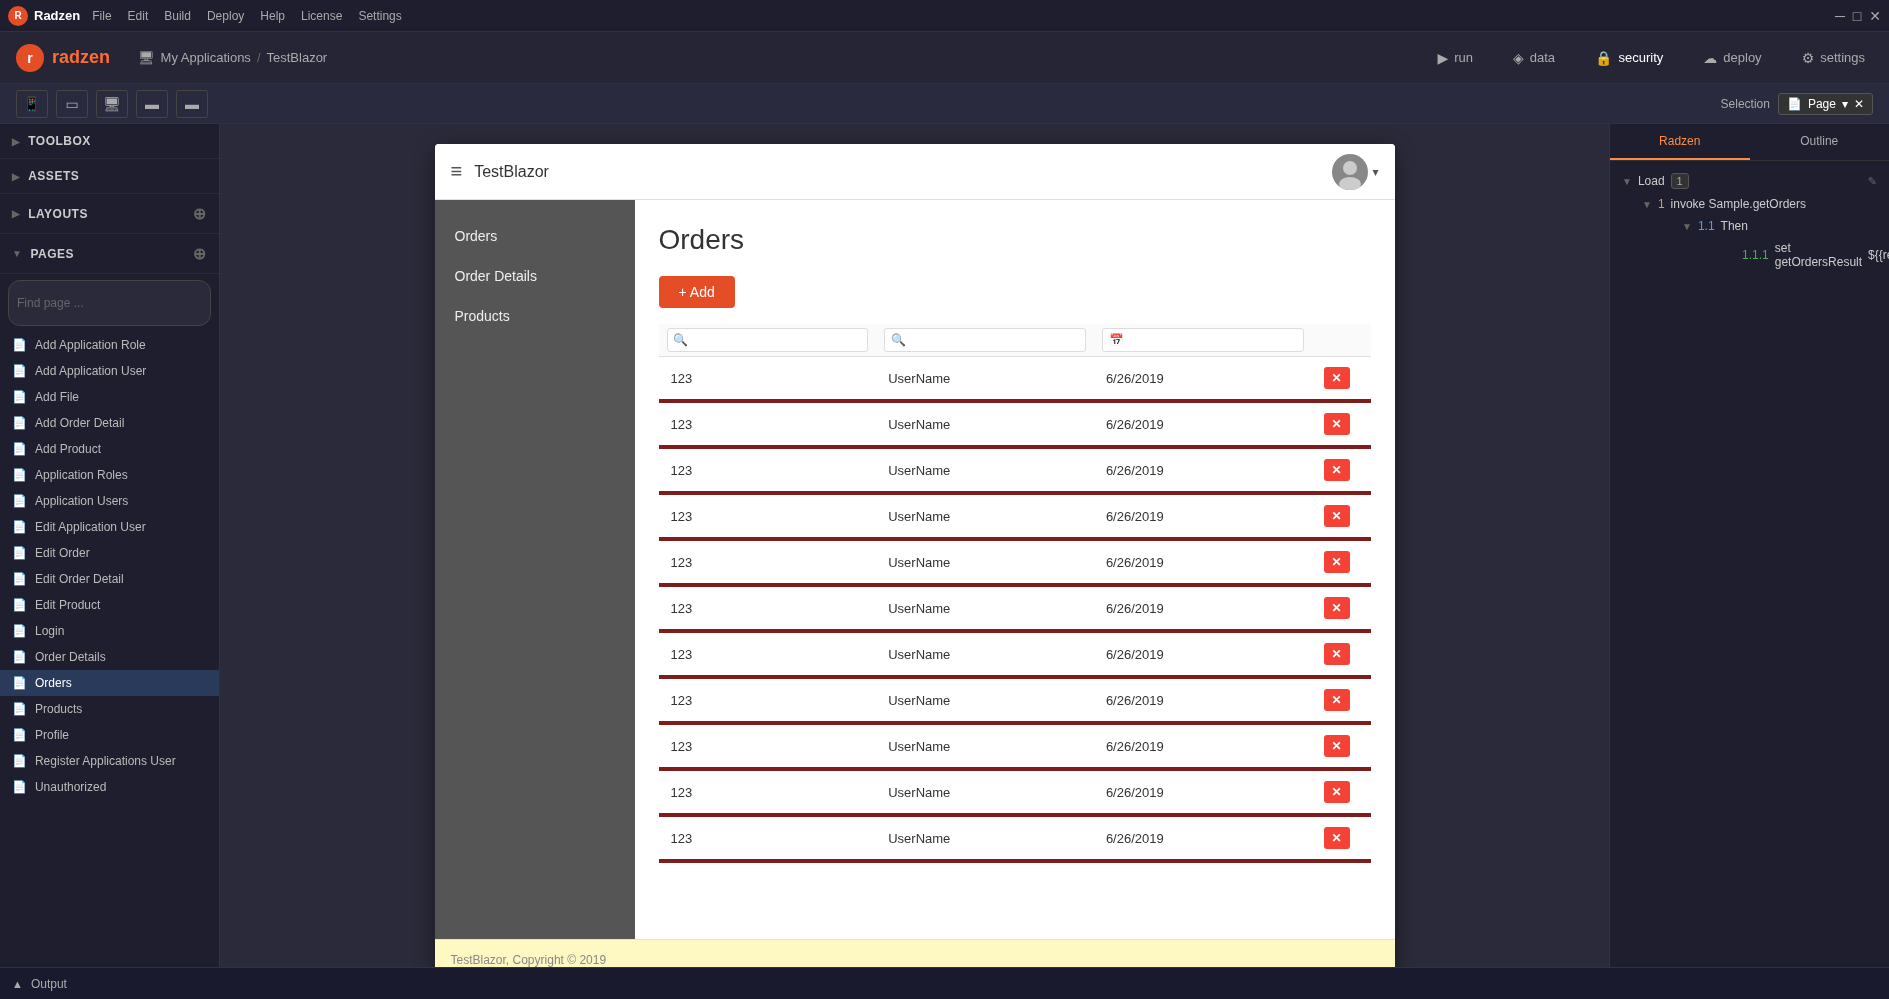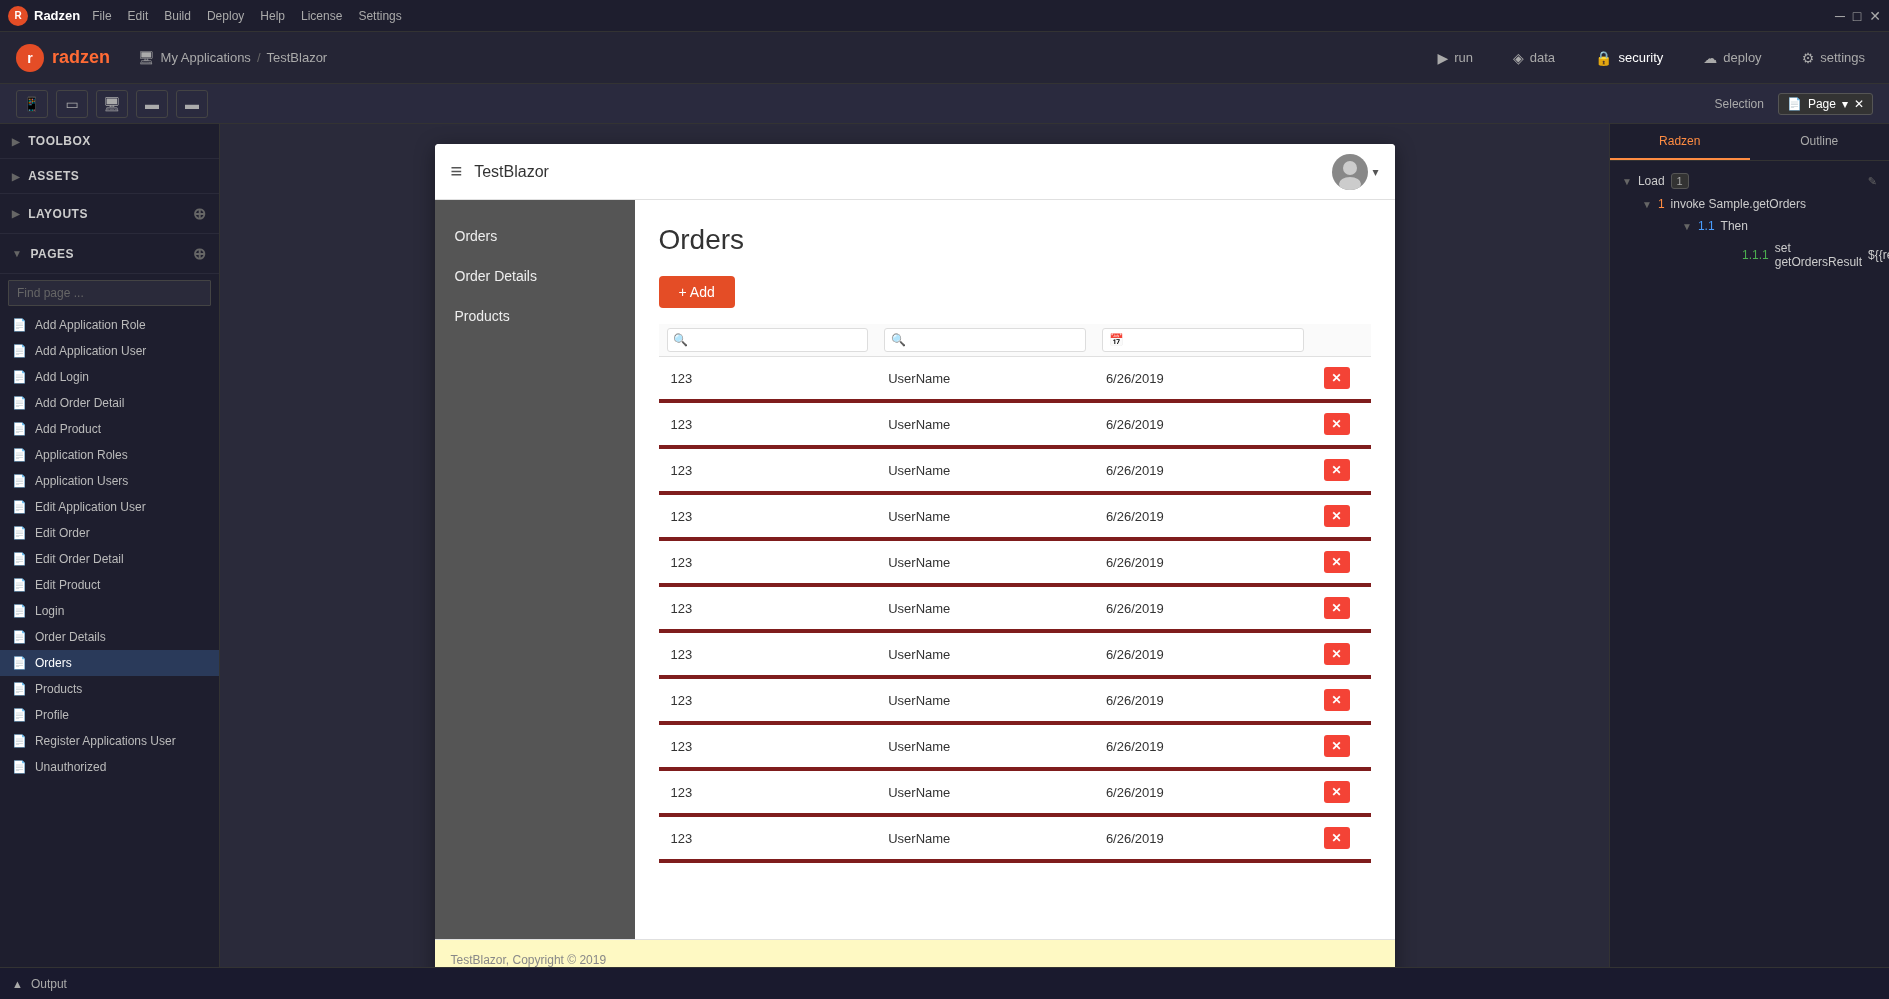--- a/index.html
+++ b/index.html
@@ -21,38 +21,38 @@
     .breadcrumb { display: flex; align-items: center; gap: 6px; color: #aaa; font-size: 13px; margin-left: 12px; }
     .breadcrumb .arrow { color: #666; }
     .toolbar-actions { margin-left: auto; display: flex; gap: 24px; align-items: center; }
     .toolbar-btn { display: flex; align-items: center; gap: 6px; color: #aaa; cursor: pointer; font-size: 13px; padding: 4px 8px; border-radius: 4px; }
     .toolbar-btn.active { color: #fff; }
     .toolbar-btn .btn-icon { font-size: 14px; }
 
     
     .device-toolbar { background: #2a2a3e; height: 40px; display: flex; align-items: center; padding: 0 16px; gap: 8px; border-bottom: 1px solid #333; }
     .device-btn { width: 32px; height: 28px; display: flex; align-items: center; justify-content: center; border: 1px solid #444; border-radius: 3px; cursor: pointer; color: #aaa; font-size: 14px; }
-    .selection-area { margin-left: auto; display: flex; align-items: center; gap: 14px; }
+    .selection-area { margin-left: auto; display: flex; align-items: center; gap: 8px; }
     .selection-label { color: #aaa; font-size: 12px; }
     .page-select { background: #333; border: 1px solid #555; color: #fff; padding: 3px 8px; border-radius: 3px; font-size: 12px; display: flex; align-items: center; gap: 6px; cursor: pointer; }
     .page-select .page-icon { color: #4a9eff; font-size: 12px; }
 
     
     .main-layout { display: flex; height: calc(999px - 32px - 52px - 40px); }
 
     
     .left-sidebar { width: 220px; background: #1e1e2e; border-right: 1px solid #333; display: flex; flex-direction: column; overflow: hidden; }
     .sidebar-section { border-bottom: 1px solid #2a2a3a; }
     .sidebar-section-header { display: flex; align-items: center; gap: 8px; padding: 10px 12px; cursor: pointer; color: #ccc; font-size: 12px; font-weight: 600; text-transform: uppercase; letter-spacing: 0.5px; }
     .sidebar-section-header .chevron { font-size: 10px; color: #666; }
     .sidebar-add-btn { margin-left: auto; color: #666; font-size: 16px; cursor: pointer; }
     .pages-list { overflow-y: auto; flex: 1; }
     .pages-list::-webkit-scrollbar { width: 4px; }
     .pages-list::-webkit-scrollbar-thumb { background: #444; border-radius: 2px; }
-    .find-page-input { width: calc(100% - 16px); margin: 6px 8px; background: #2a2a3a; border: 1px solid #444; border-radius: 1px; color: #ccc; padding: 5px 8px; font-size: 12px; outline: none; }
+    .find-page-input { width: calc(100% - 16px); margin: 6px 8px; background: #2a2a3a; border: 1px solid #444; border-radius: 12px; color: #ccc; padding: 15px 8px; font-size: 12px; outline: none; }
     .find-page-input::placeholder { color: #666; }
     .page-item { display: flex; align-items: center; gap: 8px; padding: 6px 12px; cursor: pointer; color: #bbb; font-size: 12px; }
     .page-item.active { background: #2a3a5a; color: #fff; }
     .page-item .page-file-icon { color: #4a9eff; font-size: 12px; }
     .page-item.active .page-file-icon { color: #6ab0ff; }
 
     
     .canvas-area { flex: 1; background: #2a2a3a; overflow: auto; display: flex; justify-content: center; padding: 20px; }
     .app-preview { width: 960px; min-height: 650px; background: #f5f5f5; border-radius: 4px; box-shadow: 0 4px 20px rgba(0,0,0,0.4); overflow: hidden; }
     .app-header { background: #fff; height: 56px; display: flex; align-items: center; padding: 0 16px; border-bottom: 1px solid #e0e0e0; }
@@ -210,21 +210,21 @@
       <div class="page-item">
         <span class="page-file-icon">📄</span>
         <span>Add Application Role</span>
       </div>
       <div class="page-item">
         <span class="page-file-icon">📄</span>
         <span>Add Application User</span>
       </div>
       <div class="page-item">
         <span class="page-file-icon">📄</span>
-        <span>Add Login</span>
+        <span>Add File</span>
       </div>
       <div class="page-item">
         <span class="page-file-icon">📄</span>
         <span>Add Order Detail</span>
       </div>
       <div class="page-item">
         <span class="page-file-icon">📄</span>
         <span>Add Product</span>
       </div>
       <div class="page-item">

